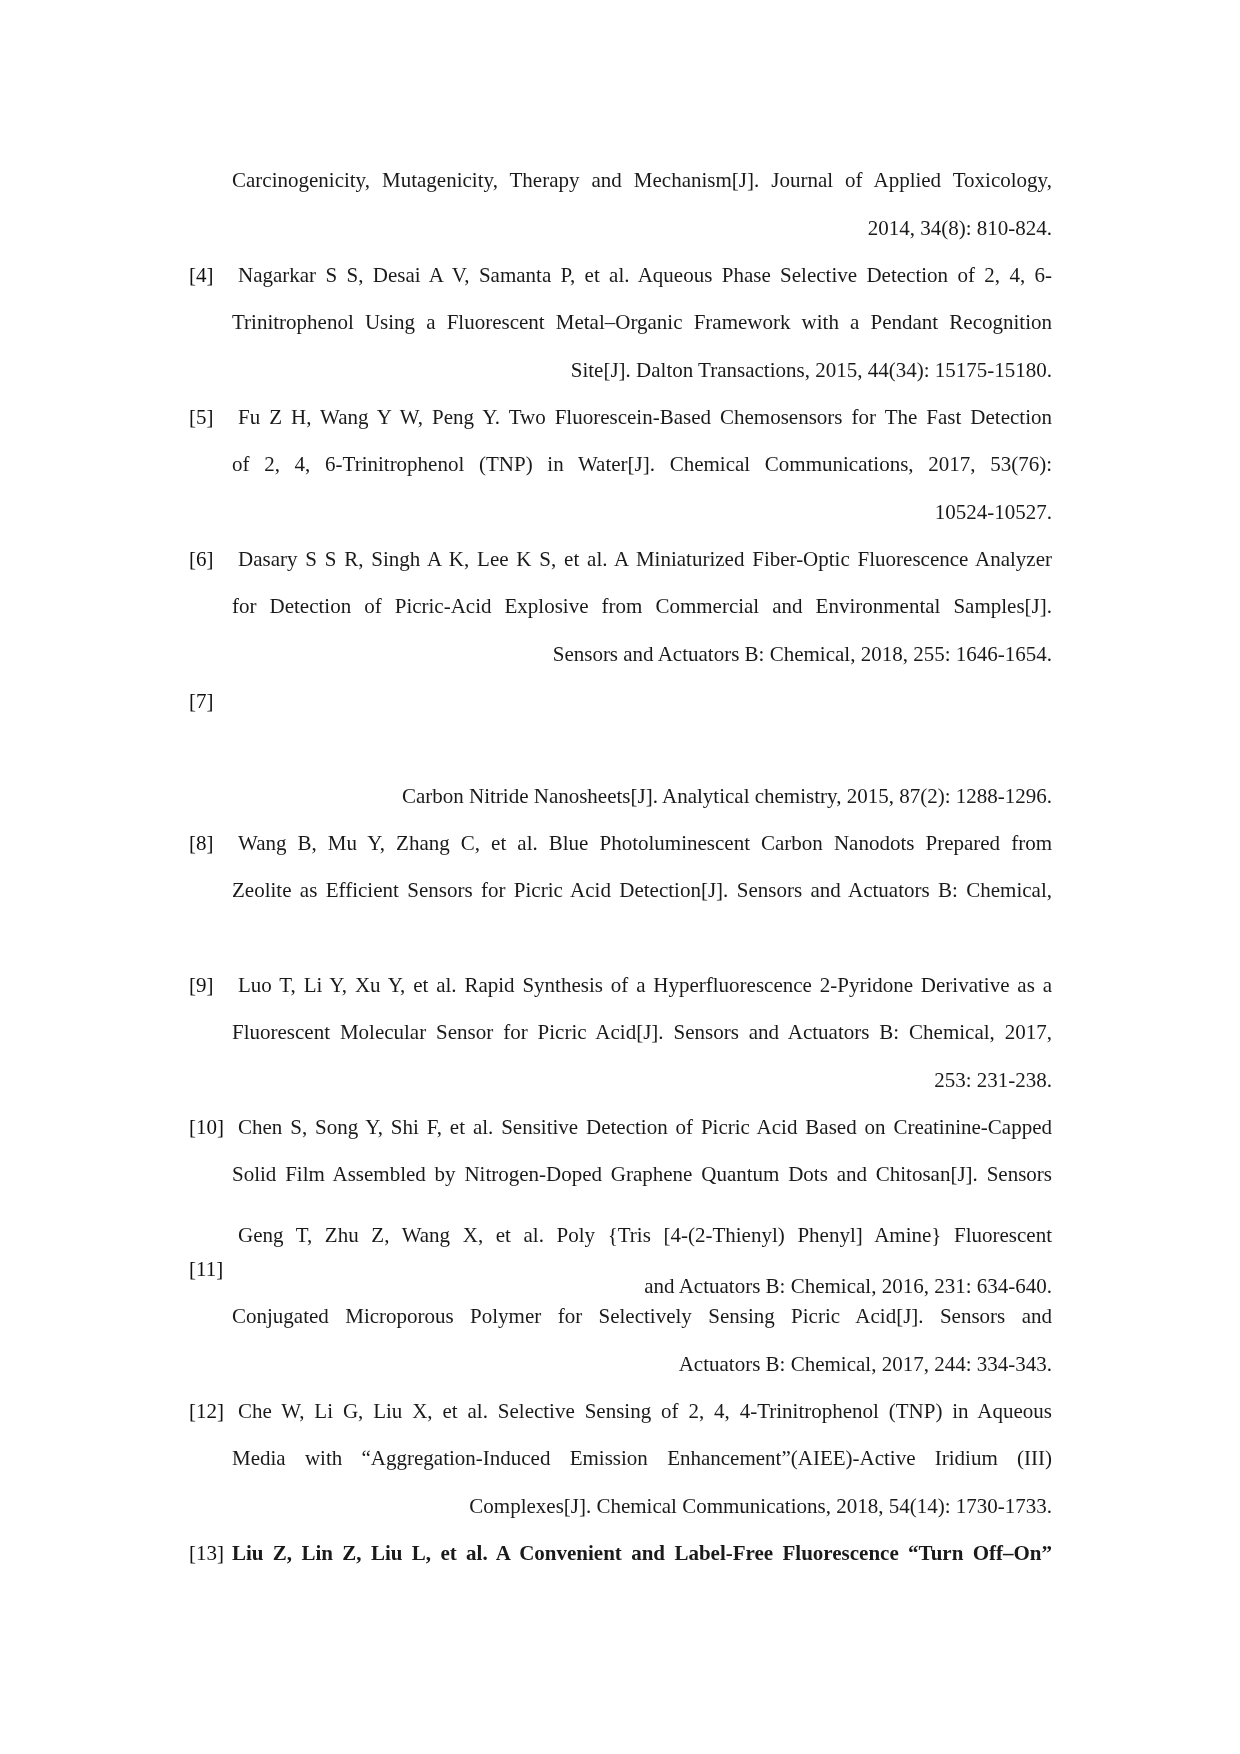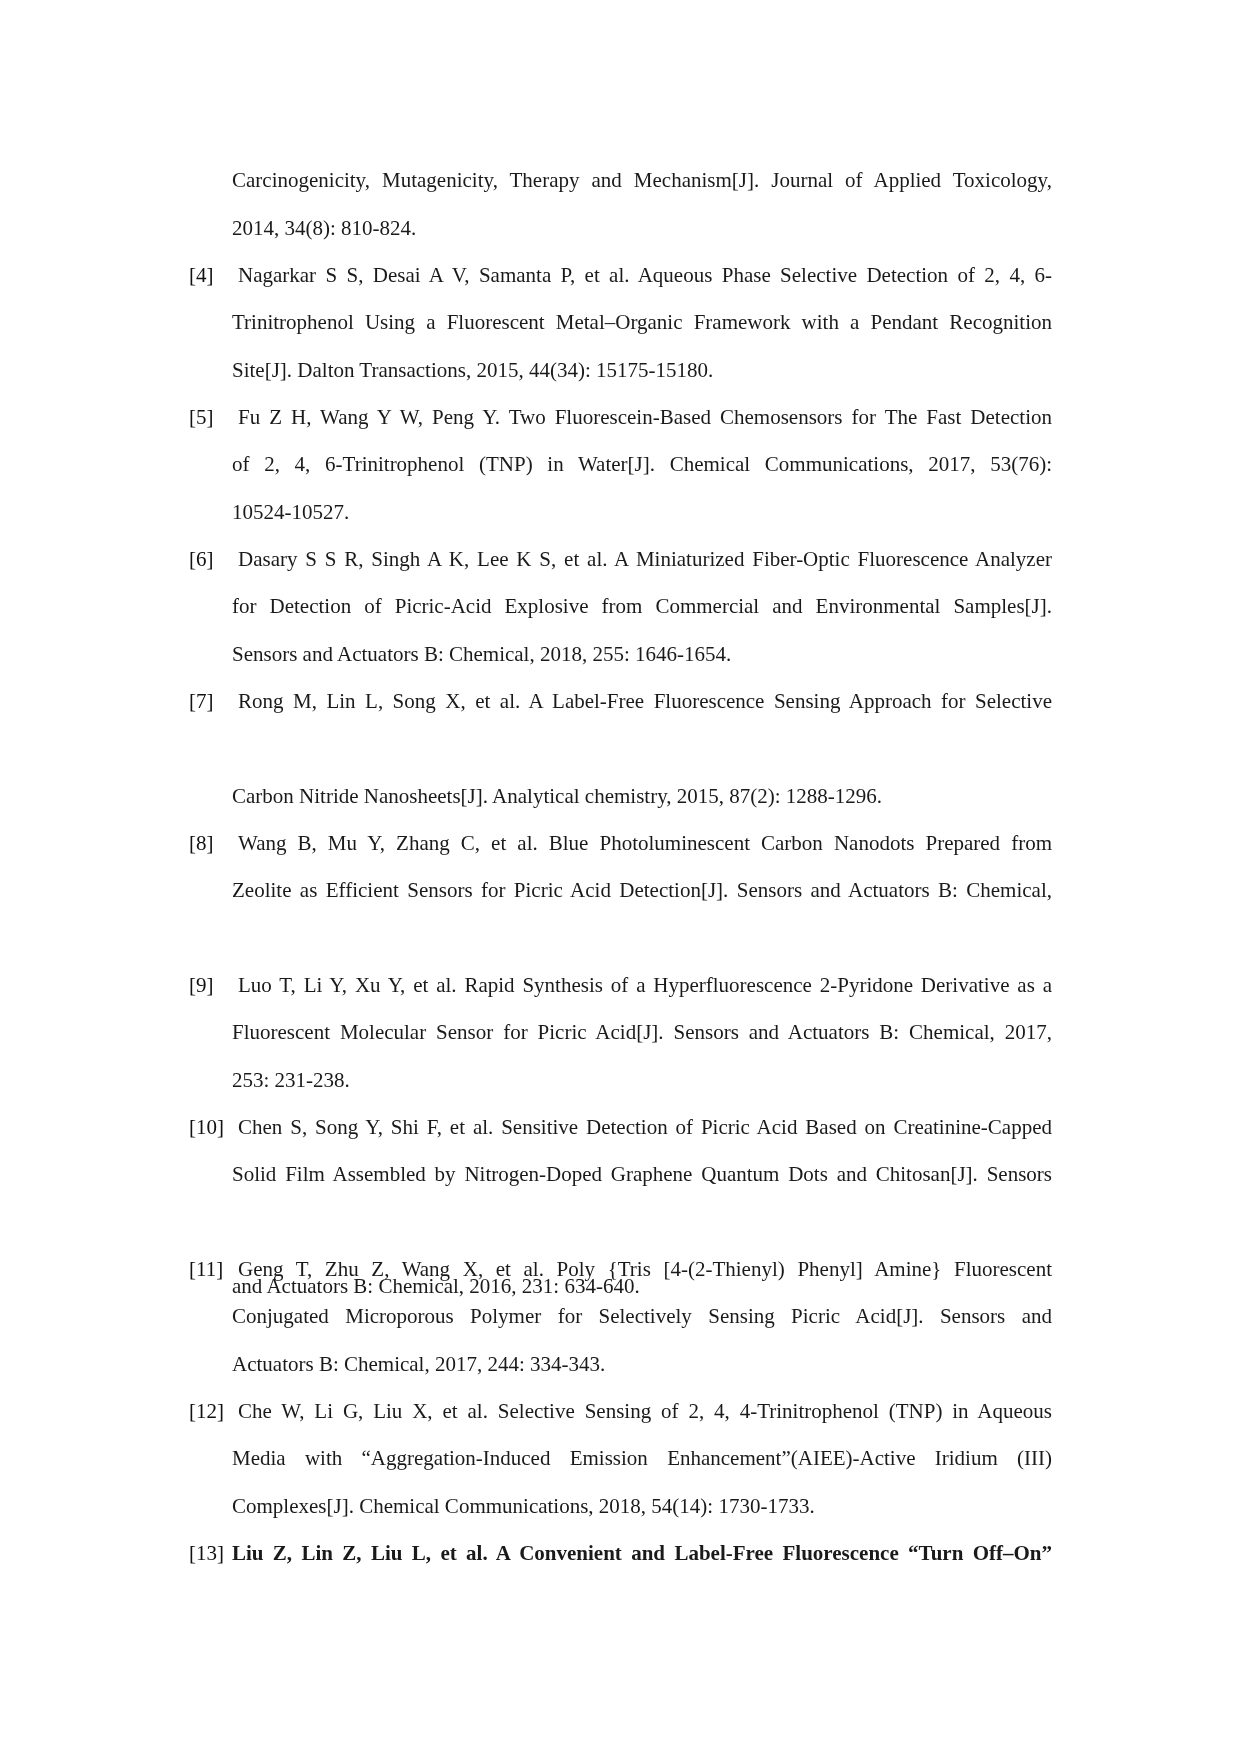--- a/index.html
+++ b/index.html
@@ -23,21 +23,21 @@
       background: #ffffff;
     }
     .line {
       position: absolute;
       left: 232px;
       width: 820px;
       height: 30px;
       font-size: 21px;
       line-height: 30px;
       white-space: nowrap;
-      text-align: left;
+      text-align: right;
     }
     .line.justify {
       text-align: justify;
       text-align-last: justify;
       white-space: normal;
       overflow: hidden;
     }
     .label {
       position: absolute;
       left: 189px;
@@ -75,39 +75,38 @@
   <div class="line justify first" style="top:402px">Fu Z H, Wang Y W, Peng Y. Two Fluorescein-Based Chemosensors for The Fast Detection</div>
   <div class="line justify" style="top:449px">of 2, 4, 6-Trinitrophenol (TNP) in Water[J]. Chemical Communications, 2017, 53(76):</div>
   <div class="line" style="top:497px">10524-10527.</div>
 
   <div class="label" style="top:544px">[6]</div>
   <div class="line justify first" style="top:544px">Dasary S S R, Singh A K, Lee K S, et al. A Miniaturized Fiber-Optic Fluorescence Analyzer</div>
   <div class="line justify" style="top:591px">for Detection of Picric-Acid Explosive from Commercial and Environmental Samples[J].</div>
   <div class="line" style="top:639px">Sensors and Actuators B: Chemical, 2018, 255: 1646-1654.</div>
 
   <div class="label" style="top:686px">[7]</div>
-  <div class="line justify first" style="top:686px">Rong M, Lin L, Song X, et al. A Label-Free Fluorescence Sensing Approach for Selective</div>
   <div class="line" style="top:781px">Carbon Nitride Nanosheets[J]. Analytical chemistry, 2015, 87(2): 1288-1296.</div>
 
   <div class="label" style="top:828px">[8]</div>
   <div class="line justify first" style="top:828px">Wang B, Mu Y, Zhang C, et al. Blue Photoluminescent Carbon Nanodots Prepared from</div>
   <div class="line justify" style="top:875px">Zeolite as Efficient Sensors for Picric Acid Detection[J]. Sensors and Actuators B: Chemical,</div>
 
   <div class="label" style="top:970px">[9]</div>
   <div class="line justify first" style="top:970px">Luo T, Li Y, Xu Y, et al. Rapid Synthesis of a Hyperfluorescence 2-Pyridone Derivative as a</div>
   <div class="line justify" style="top:1017px">Fluorescent Molecular Sensor for Picric Acid[J]. Sensors and Actuators B: Chemical, 2017,</div>
   <div class="line" style="top:1065px">253: 231-238.</div>
 
   <div class="label" style="top:1112px">[10]</div>
   <div class="line justify" style="top:1159px">Solid Film Assembled by Nitrogen-Doped Graphene Quantum Dots and Chitosan[J]. Sensors</div>
   <div class="line justify first" style="top:1112px">Chen S, Song Y, Shi F, et al. Sensitive Detection of Picric Acid Based on Creatinine-Capped</div>
   <div class="line" style="top:1271px">and Actuators B: Chemical, 2016, 231: 634-640.</div>
 
   <div class="label" style="top:1254px">[11]</div>
-  <div class="line justify first" style="top:1254px">Geng T, Zhu Z, Wang X, et al. Poly {Tris [4-(2-Thienyl) Phenyl] Amine} Fluorescent</div>
+  <div class="line justify first" style="top:1220px">Geng T, Zhu Z, Wang X, et al. Poly {Tris [4-(2-Thienyl) Phenyl] Amine} Fluorescent</div>
   <div class="line justify" style="top:1301px">Conjugated Microporous Polymer for Selectively Sensing Picric Acid[J]. Sensors and</div>
   <div class="line" style="top:1349px">Actuators B: Chemical, 2017, 244: 334-343.</div>
 
   <div class="label" style="top:1396px">[12]</div>
   <div class="line justify first" style="top:1396px">Che W, Li G, Liu X, et al. Selective Sensing of 2, 4, 4-Trinitrophenol (TNP) in Aqueous</div>
   <div class="line justify" style="top:1443px">Media with “Aggregation-Induced Emission Enhancement”(AIEE)-Active Iridium (III)</div>
   <div class="line" style="top:1491px">Complexes[J]. Chemical Communications, 2018, 54(14): 1730-1733.</div>
 
   <div class="label" style="top:1538px">[13]</div>
   <div class="line justify first tight" style="top:1538px">Liu Z, Lin Z, Liu L, et al. A Convenient and Label-Free Fluorescence “Turn Off–On”</div>

